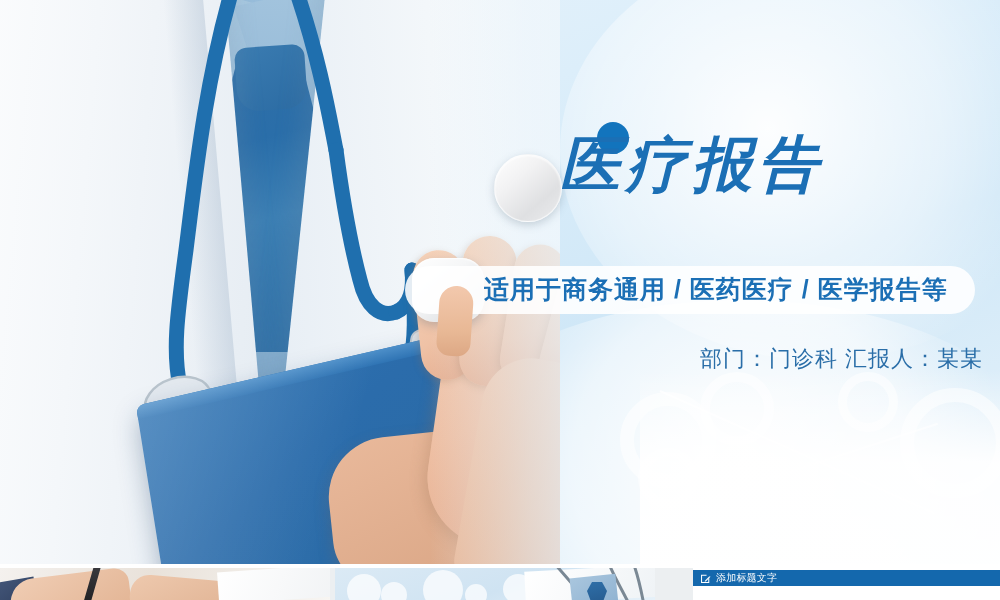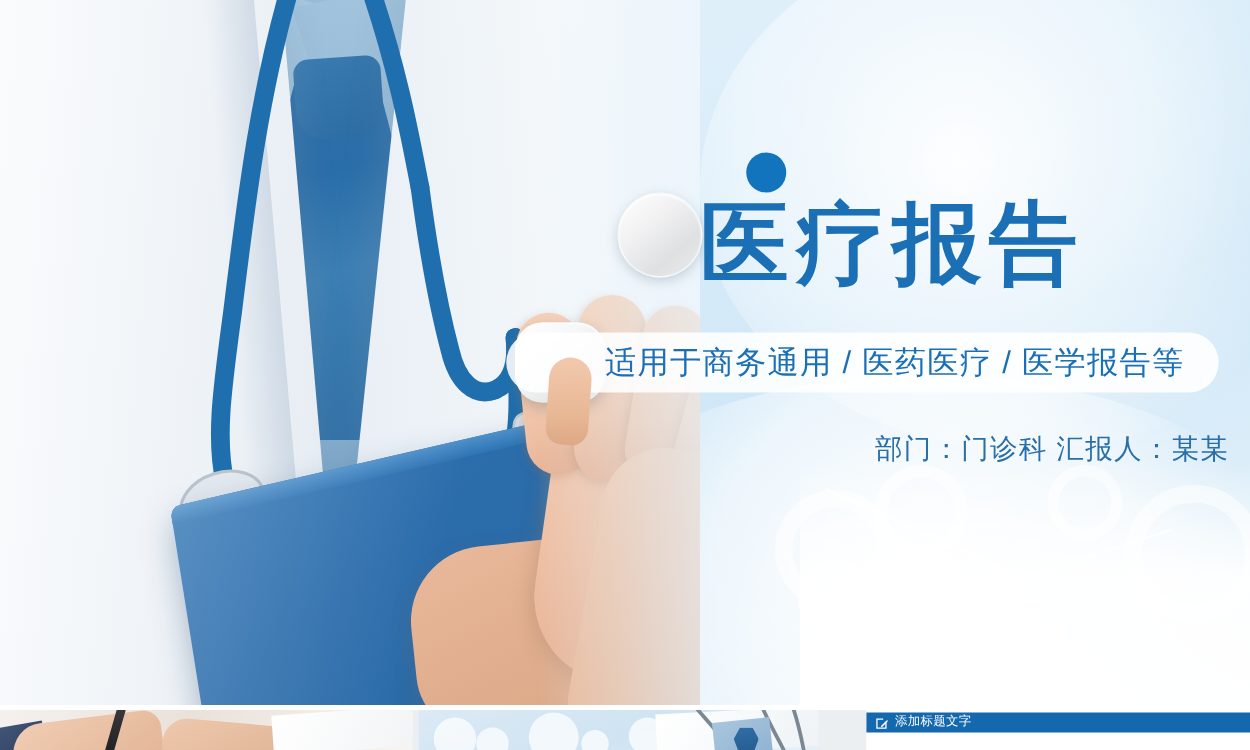--- a/index.html
+++ b/index.html
@@ -230,44 +230,45 @@
     position: absolute; left: 438px; top: 286px;
     width: 34px; height: 70px;
     background: linear-gradient(175deg,#f3c9ae 0%,#e8b895 65%,#dca784 100%);
     border-radius: 18px 18px 14px 14px;
     transform: rotate(4deg);
     z-index: 6;
   }
 
   
   .title-main {
-    position: absolute; left: 560px; top: 160px;
-    font-size: 71px;
+    position: absolute; left: 560px; top: 135px;
+    font-size: 60px;
     font-weight: bold;
     letter-spacing: 6px;
     color: #1b6fb5;
     line-height: 1;
     white-space: nowrap;
     z-index: 8;
+    font-style: italic;
   }
   .subtitle-pill {
     position: absolute; left: 405px; top: 266px;
     width: 570px; height: 48px;
     background: rgba(255,255,255,.88);
     border-radius: 24px;
     z-index: 5;
   }
   .subtitle-text {
     position: absolute; left: 484px; top: 273px;
     font-size: 25px;
     color: #1b6fb5;
     letter-spacing: 1px;
     white-space: nowrap;
     z-index: 7;
-    font-weight: 400;
+    font-weight: 700;
   }
   .meta-line {
     position: absolute; left: 700px; top: 344px;
     font-size: 22px;
     color: #2a6ea8;
     letter-spacing: 1px;
     white-space: nowrap;
     z-index: 8;
   }
 

